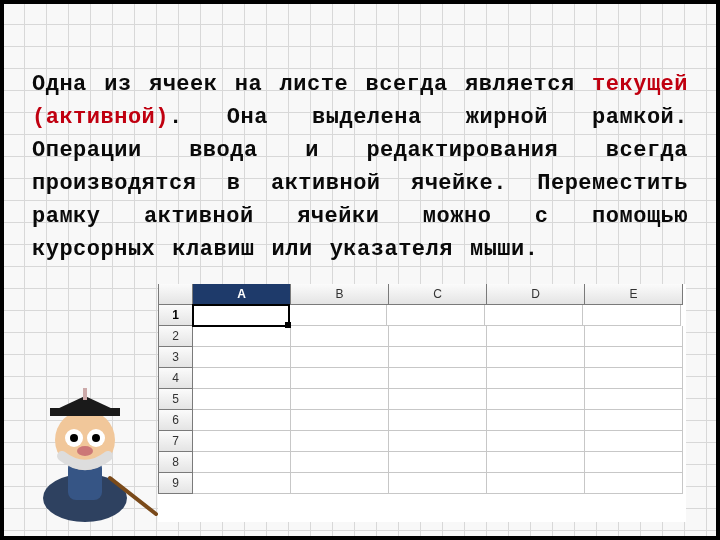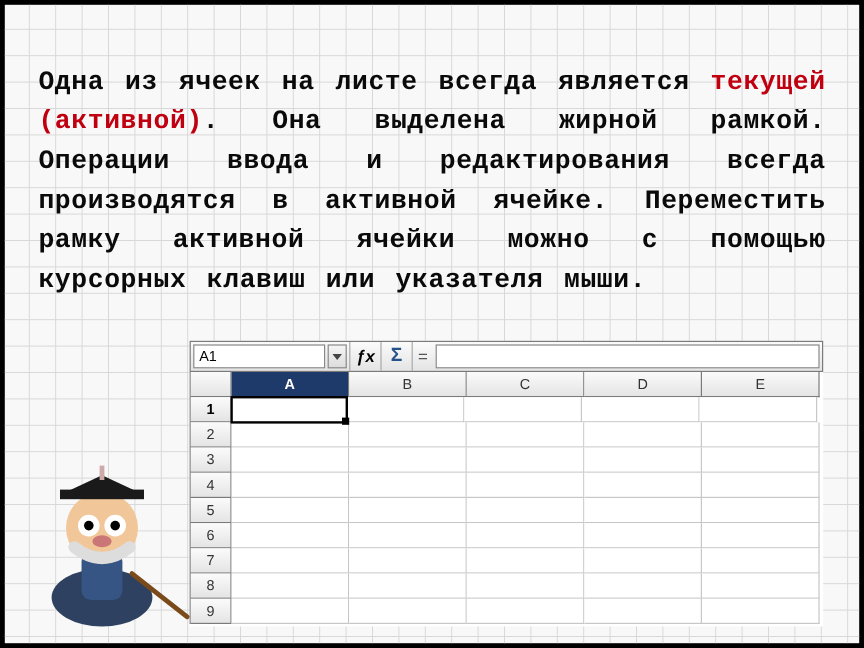--- a/index.html
+++ b/index.html
@@ -11,21 +11,21 @@
   }
   .slide {
     position: absolute;
     inset: 4px;
     background: #f8f8f8;
     background-image:
       linear-gradient(#d8d8d8 1px, transparent 1px),
       linear-gradient(90deg, #d8d8d8 1px, transparent 1px);
     background-size: 22px 22px;
     background-position: -2px -2px;
-    padding: 48px 28px 0 28px;
+    padding: 64px 28px 0 28px;
   }
   .paragraph {
     font-size: 22px;
     font-weight: bold;
     line-height: 1.5;
     color: #0a0a0a;
     text-align: justify;
     letter-spacing: .5px;
     word-spacing: .15em;
   }
@@ -165,38 +165,20 @@
 </head>
 <body>
 
 <div class="slide">
 
   <p class="paragraph">
     <span>Одна из ячеек на листе всегда является </span><span class="term">текущей (активной)</span><span>. Она выделена жирной рамкой. Операции ввода и редактирования всегда производятся в активной ячейке. Переместить рамку активной ячейки можно с помощью курсорных клавиш или указателя мыши.</span>
   </p>
 
   <div class="sheet">
-    <div class="fbar">
-      <div class="namebox">
-        <div class="namebox-field">A1</div>
-        <div class="namebox-dd">
-          <svg width="8" height="5" viewBox="0 0 8 5">
-              <polygon points="0,0 8,0 4,5" fill="#444"></polygon>
-            </svg>
-        </div>
-      </div>
-      <div class="fx-btn">
-        <span>ƒx</span>
-      </div>
-      <div class="sigma-btn">
-        <span>Σ</span>
-      </div>
-      <div class="eq">=</div>
-      <div class="formula-in"></div>
-    </div>
 
     <div class="grid">
       <div class="grid-row hdr-row">
         <div class="rh"></div>
         <div class="ch active">A</div>
         <div class="ch">B</div>
         <div class="ch">C</div>
         <div class="ch">D</div>
         <div class="ch">E</div>
       </div>

